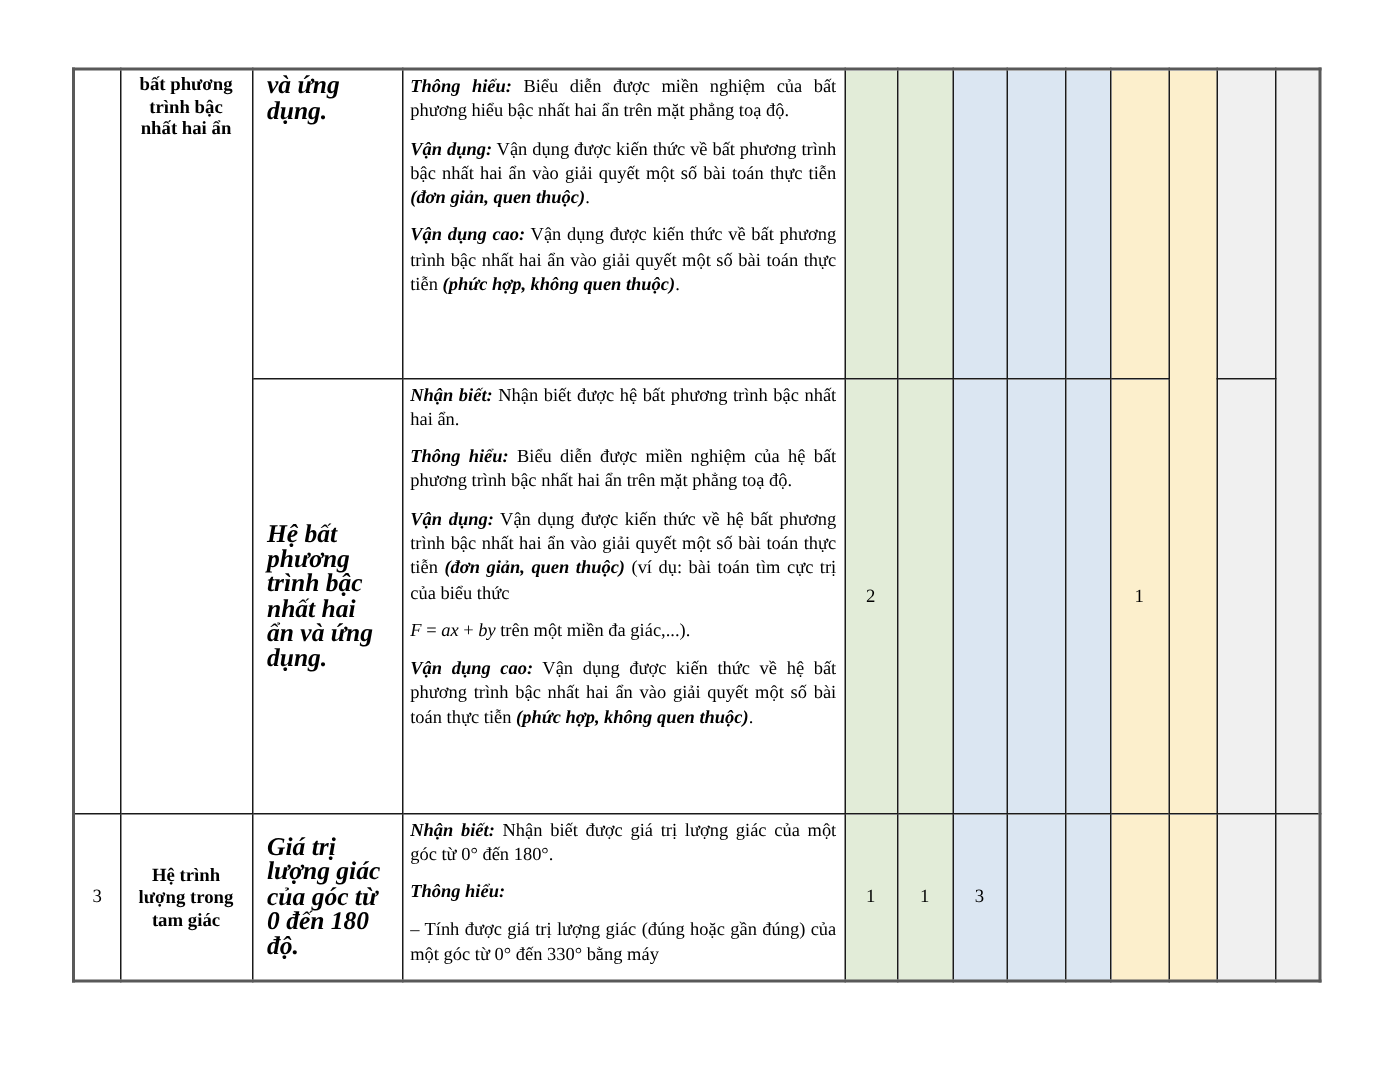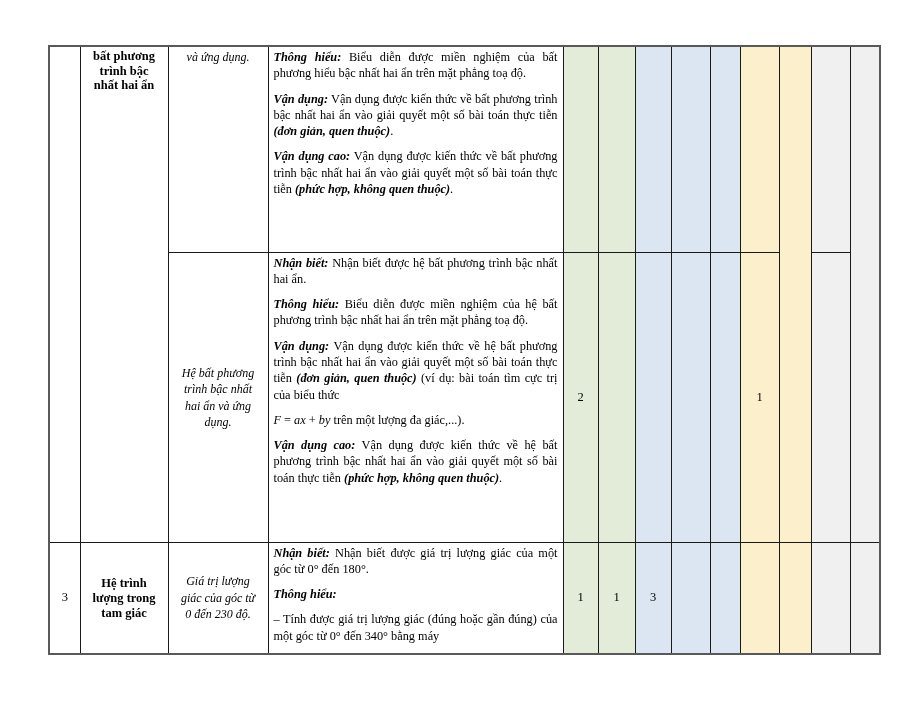--- a/index.html
+++ b/index.html
@@ -44,24 +44,24 @@
     text-align: center;
     font-size: 12.5px;
     line-height: 14.6px;
     padding-top: 2px;
   }
   .c-topic .inner, .c-sub .inner { width: 64px; margin: 0 auto; }
   .c-sub .inner { width: 80px; }
   .c-topic.mid, .c-sub.mid { vertical-align: middle; }
   .c-sub {
     font-style: italic;
-    text-align: center;
-    font-size: 12px;
+    font-size: 17px;
     line-height: 16.5px;
     padding-top: 2px;
+    font-weight: bold;
   }
   .c-desc {
     text-align: justify;
     font-size: 12.3px;
     line-height: 16.3px;
     padding: 2px 5px 0 5px;
   }
   .c-desc p { margin: 0 0 9px 0; }
   .run-bi { font-weight: bold; font-style: italic; }
   .run-i  { font-style: italic; }
@@ -118,44 +118,44 @@
   </tr>
 
   <tr class="r2">
     <td class="c-sub mid">
           <div class="inner">Hệ bất phương trình bậc nhất hai ẩn và ứng dụng.</div>
         </td>
     <td class="c-desc">
           <p><span class="run-bi">Nhận biết:</span><span class="run-n"> Nhận biết được hệ bất phương trình bậc nhất hai ẩn.</span></p>
           <p><span class="run-bi">Thông hiểu:</span><span class="run-n"> Biểu diễn được miền nghiệm của hệ bất phương trình bậc nhất hai ẩn trên mặt phẳng toạ độ.</span></p>
           <p><span class="run-bi">Vận dụng:</span><span class="run-n"> Vận dụng được kiến thức về hệ bất phương trình bậc nhất hai ẩn vào giải quyết một số bài toán thực tiễn </span><span class="run-bi">(đơn giản, quen thuộc)</span><span class="run-n"> (ví dụ: bài toán tìm cực trị của biểu thức</span></p>
-          <p><span class="run-i">F</span><span class="run-n"> = </span><span class="run-i">ax</span><span class="run-n"> + </span><span class="run-i">by</span><span class="run-n"> trên một lượng đa giác,...).</span></p>
+          <p><span class="run-i">F</span><span class="run-n"> = </span><span class="run-i">ax</span><span class="run-n"> + </span><span class="run-i">by</span><span class="run-n"> trên một miền đa giác,...).</span></p>
           <p><span class="run-bi">Vận dụng cao:</span><span class="run-n"> Vận dụng được kiến thức về hệ bất phương trình bậc nhất hai ẩn vào giải quyết một số bài toán thực tiễn </span><span class="run-bi">(phức hợp, không quen thuộc)</span><span class="run-n">.</span></p>
         </td>
     <td class="m" style="background-color: rgb(226, 236, 216);">2</td>
     <td class="m" style="background-color: rgb(226, 236, 216);"></td>
     <td class="m" style="background-color: rgb(219, 230, 242);"></td>
     <td class="m" style="background-color: rgb(219, 230, 242);"></td>
     <td class="m" style="background-color: rgb(219, 230, 242);"></td>
     <td class="m" style="background-color: rgb(252, 239, 204);">1</td>
     <td class="m" style="background-color: rgb(240, 240, 240);"></td>
   </tr>
 
   <tr class="r3">
     <td class="c-num">3</td>
     <td class="c-topic mid">
           <div class="inner">Hệ trình lượng trong tam giác</div>
         </td>
     <td class="c-sub mid">
-          <div class="inner">Giá trị lượng giác của góc từ 0 đến 230 độ.</div>
+          <div class="inner">Giá trị lượng giác của góc từ 0 đến 180 độ.</div>
         </td>
     <td class="c-desc">
           <p><span class="run-bi">Nhận biết:</span><span class="run-n"> Nhận biết được giá trị lượng giác của một góc từ 0° đến 180°.</span></p>
           <p><span class="run-bi">Thông hiểu:</span></p>
-          <p><span class="run-n">– Tính được giá trị lượng giác (đúng hoặc gần đúng) của một góc từ  0° đến 340° bằng máy</span></p>
+          <p><span class="run-n">– Tính được giá trị lượng giác (đúng hoặc gần đúng) của một góc từ  0° đến 330° bằng máy</span></p>
         </td>
     <td class="m" style="background-color: rgb(226, 236, 216);">1</td>
     <td class="m" style="background-color: rgb(226, 236, 216);">1</td>
     <td class="m" style="background-color: rgb(219, 230, 242);">3</td>
     <td class="m" style="background-color: rgb(219, 230, 242);"></td>
     <td class="m" style="background-color: rgb(219, 230, 242);"></td>
     <td class="m" style="background-color: rgb(252, 239, 204);"></td>
     <td class="m" style="background-color: rgb(252, 239, 204);"></td>
     <td class="m" style="background-color: rgb(240, 240, 240);"></td>
     <td class="m" style="background-color: rgb(240, 240, 240);"></td>

